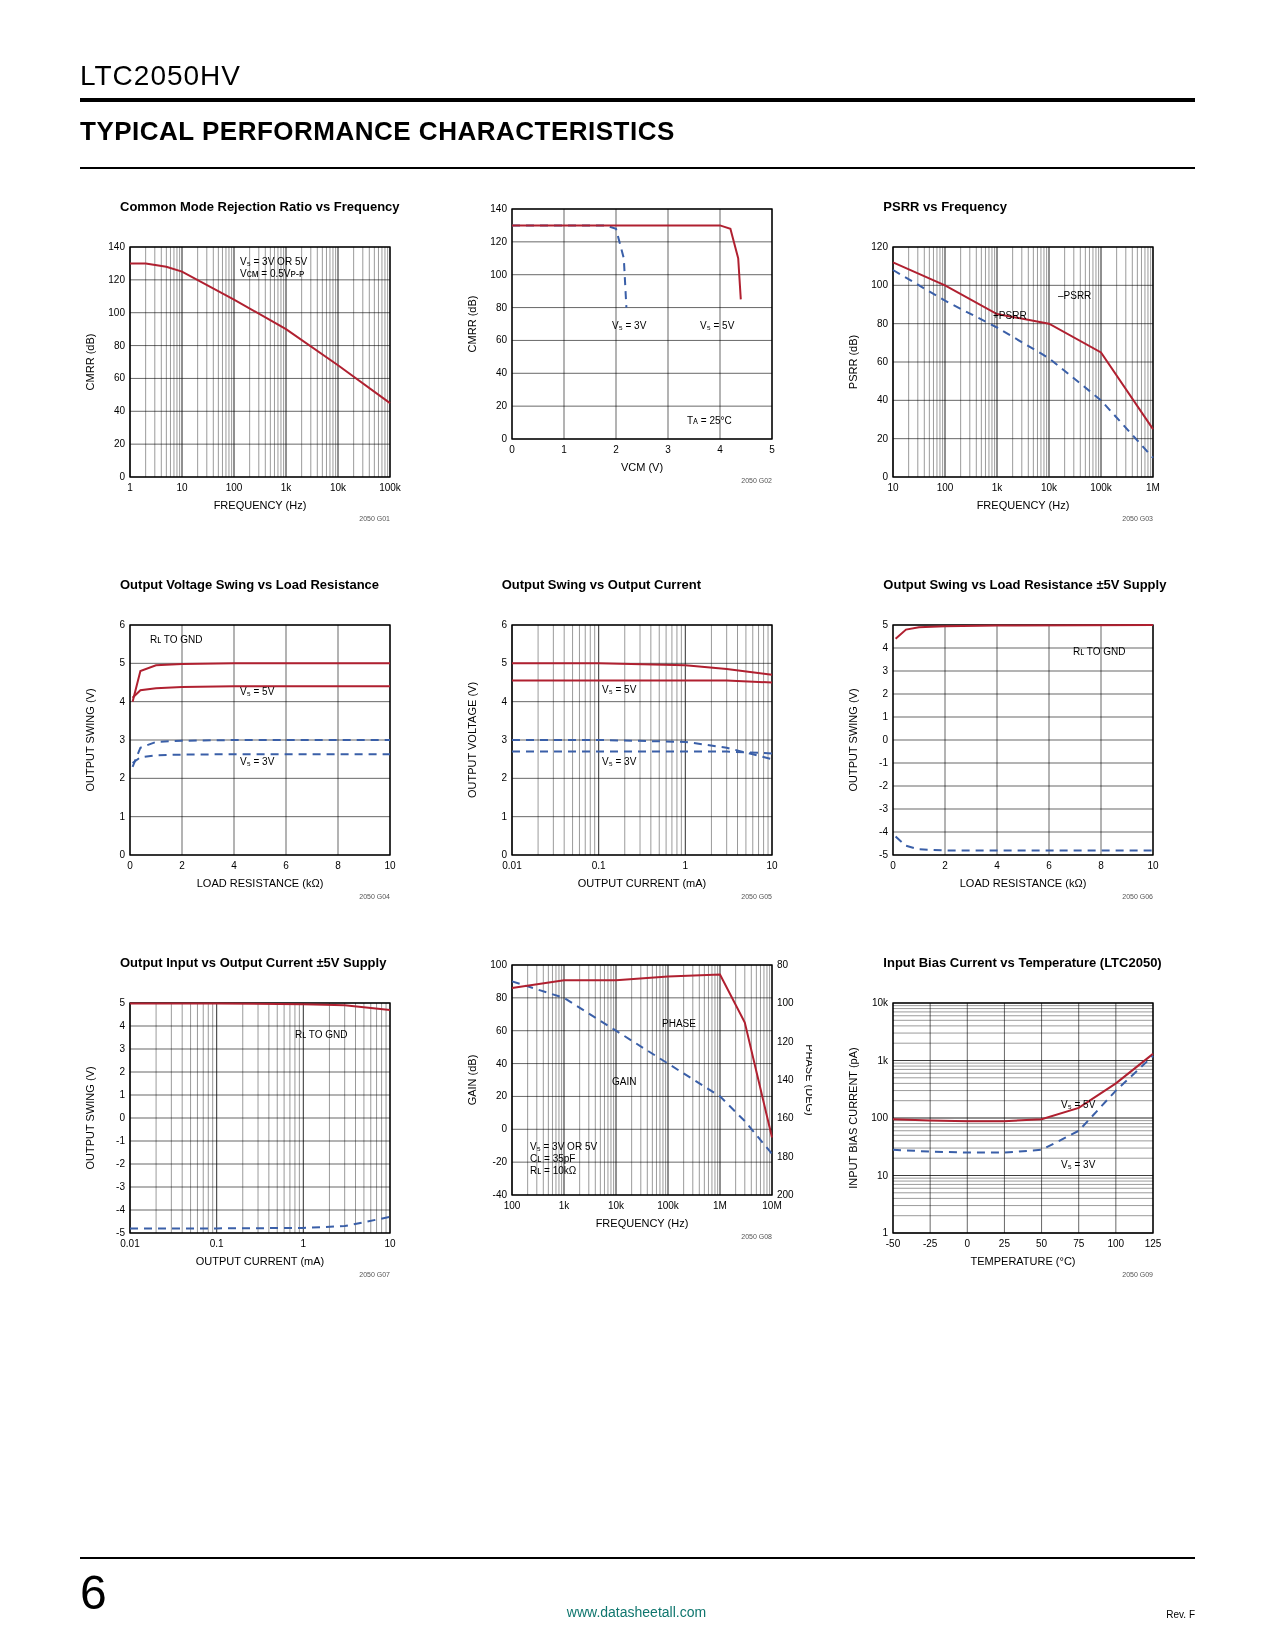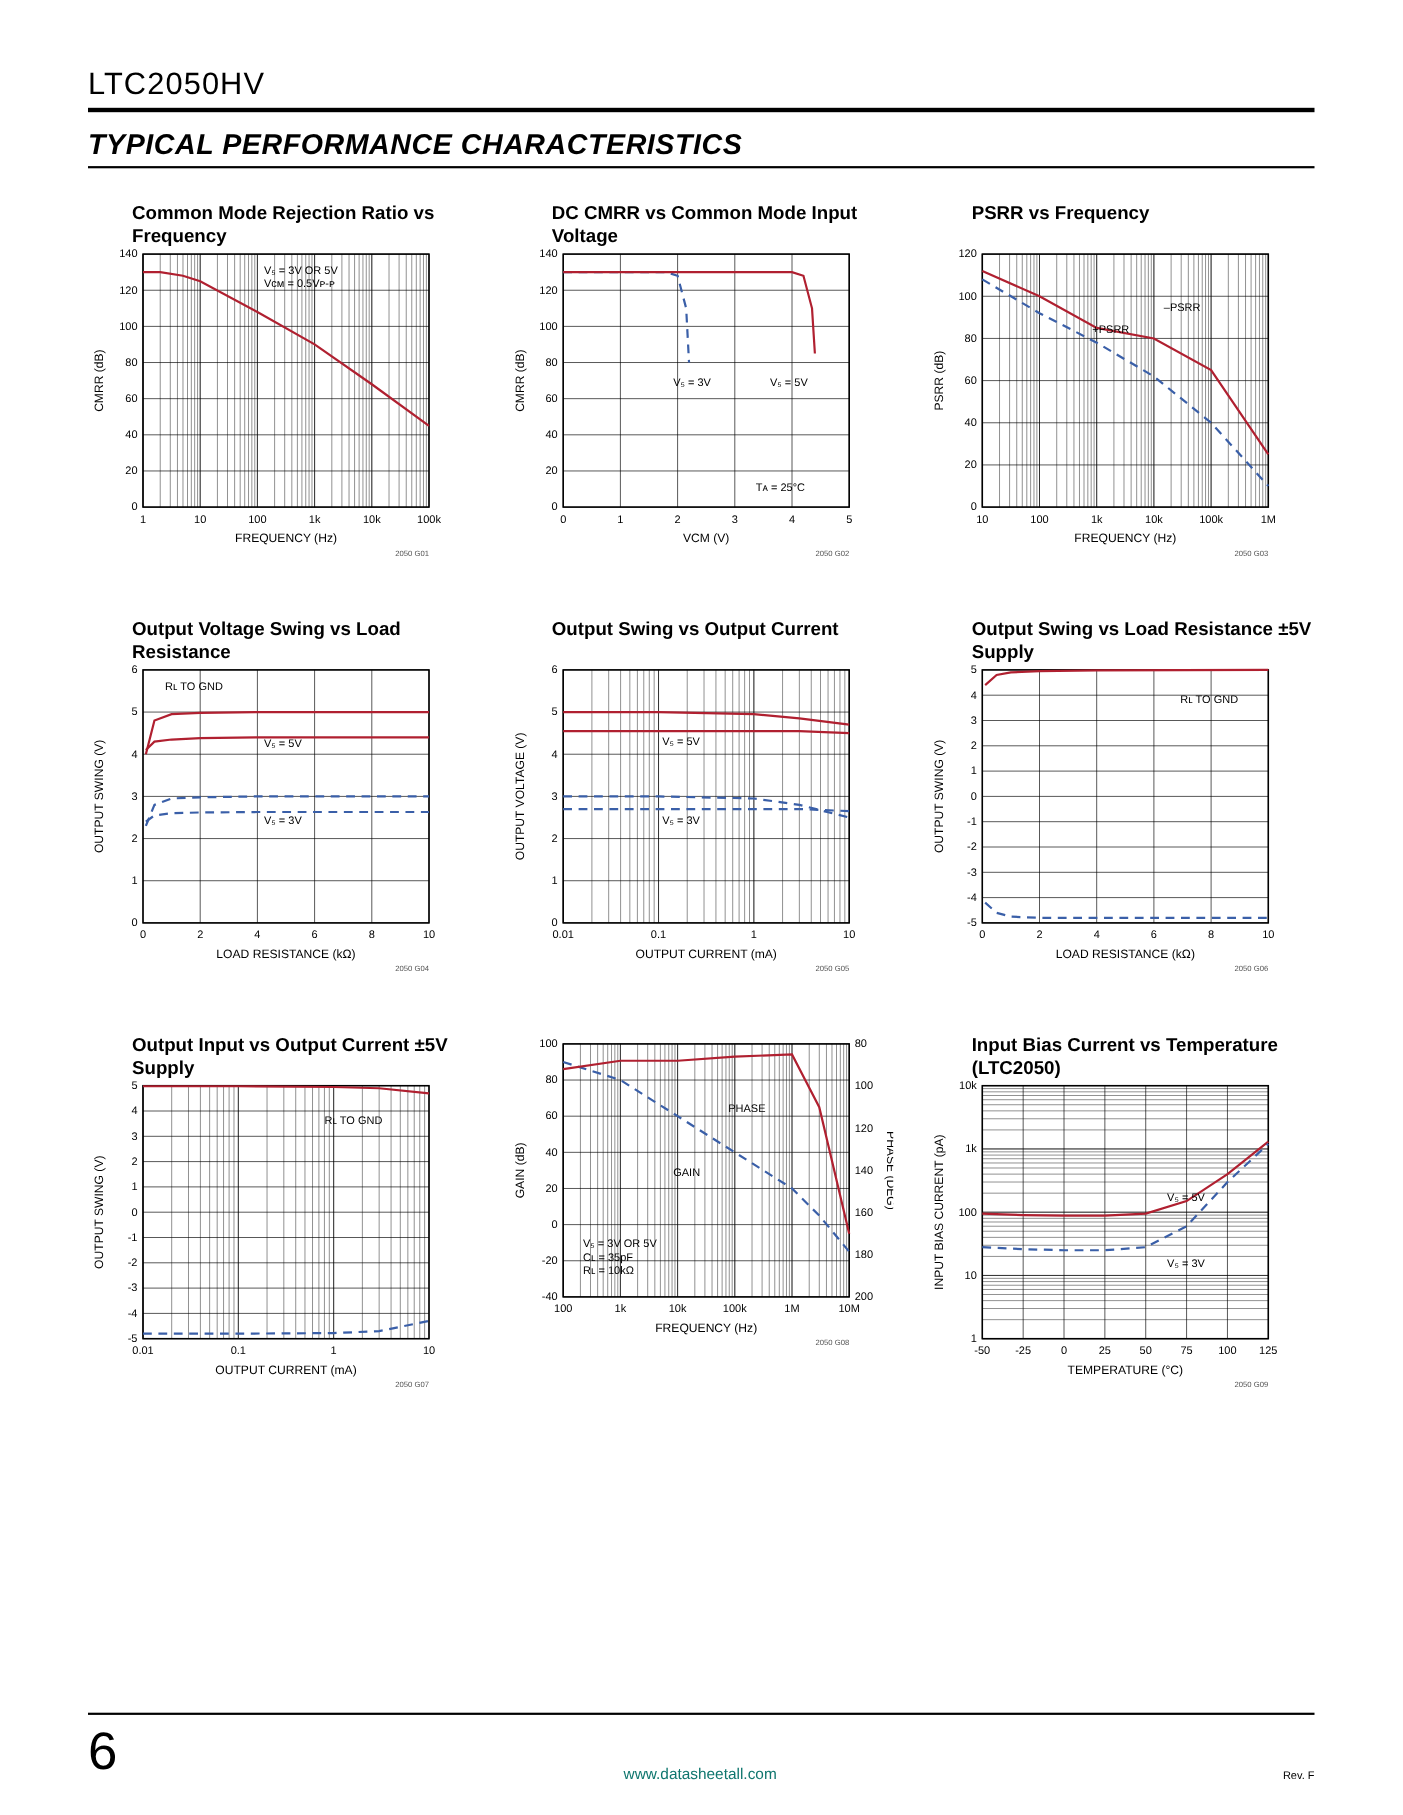--- a/index.html
+++ b/index.html
@@ -1,21 +1,21 @@
 <!DOCTYPE html>
 <html><head>
 <meta charset="utf-8">
 <style>
   body { margin:0; font-family:Arial,Helvetica,sans-serif; background:#fff; color:#000; }
   .page { width:1275px; height:1650px; padding:60px 80px 40px 80px; box-sizing:border-box; position:relative; }
   .part-title { font-size:28px; font-weight:400; letter-spacing:1px; border-bottom:4px solid #000; padding-bottom:6px; margin-bottom:14px; }
-  .section-title { font-size:26px; font-weight:900; letter-spacing:0.5px; border-bottom:2px solid #000; padding-bottom:4px; margin-bottom:30px;font-style:italic; }
+  .section-title { font-size:26px; font-weight:900; letter-spacing:0.5px; border-bottom:2px solid #000; padding-bottom:20px; margin-bottom:30px; }
   .grid { display:grid; grid-template-columns:repeat(3, 1fr); grid-gap:20px 30px; }
   .cell { }
-  .ctitle { font-size:17px; font-weight:700; line-height:1.25; margin:0 0 6px 40px; height:32px; }
+  .ctitle { font-size:13px; font-weight:700; line-height:1.25; margin:0 0 6px 40px; height:32px; }
   .plot-wrap { position:relative; width:330px; height:320px; }
   svg { display:block; }
   .axis-label { font-size:11px; }
   .tick { font-size:10px; }
   .anno { font-size:10px; }
   .figid { font-size:7px; fill:#555; }
   .footer { position:absolute; bottom:30px; left:80px; right:80px; border-top:2px solid #000; padding-top:6px; display:flex; justify-content:space-between; align-items:flex-end; }
   .pagenum { font-size:48px; font-weight:400; }
   .url { font-size:14px; color:#0f766e; text-align:center; flex:1; }
   .rev { font-size:10px; color:#000;margin-top:26px; }
@@ -108,21 +108,20 @@
             <path d="M50.0 26.4 L65.7 26.4 L86.3 29.7 L102.0 34.6 L154.0 62.6 L206.0 92.1 L258.0 128.3 L310.0 166.1" fill="none" stroke="#B02030" stroke-width="2"></path>
             <text class="axis-label" x="180" y="272" text-anchor="middle">FREQUENCY (Hz)</text>
             <text class="axis-label" x="14" y="125" text-anchor="middle" transform="rotate(-90 14 125)">CMRR (dB)</text>
             <text class="anno" x="160" y="28">V₅ = 3V OR 5V</text>
             <text class="anno" x="160" y="40">Vᴄᴍ = 0.5Vᴘ-ᴘ</text>
             <text class="figid" x="310" y="284" text-anchor="end">2050 G01</text>
           </svg>
         </div>
       </div>
       <div class="cell">
-        <div class="ctitle">DC CMRR vs Common Mode Input Voltage</div>
         <div class="plot-wrap">
           <svg width="330" height="290">
             <rect x="50" y="10" width="260" height="230" fill="none" stroke="#000" stroke-width="1.4"></rect>
             <line x1="50" y1="10" x2="50" y2="240" stroke="#000" stroke-width="0.6"></line>
             <text class="tick" x="50" y="254" text-anchor="middle">0</text>
             <line x1="102" y1="10" x2="102" y2="240" stroke="#000" stroke-width="0.6"></line>
             <text class="tick" x="102" y="254" text-anchor="middle">1</text>
             <line x1="154" y1="10" x2="154" y2="240" stroke="#000" stroke-width="0.6"></line>
             <text class="tick" x="154" y="254" text-anchor="middle">2</text>
             <line x1="206" y1="10" x2="206" y2="240" stroke="#000" stroke-width="0.6"></line>

